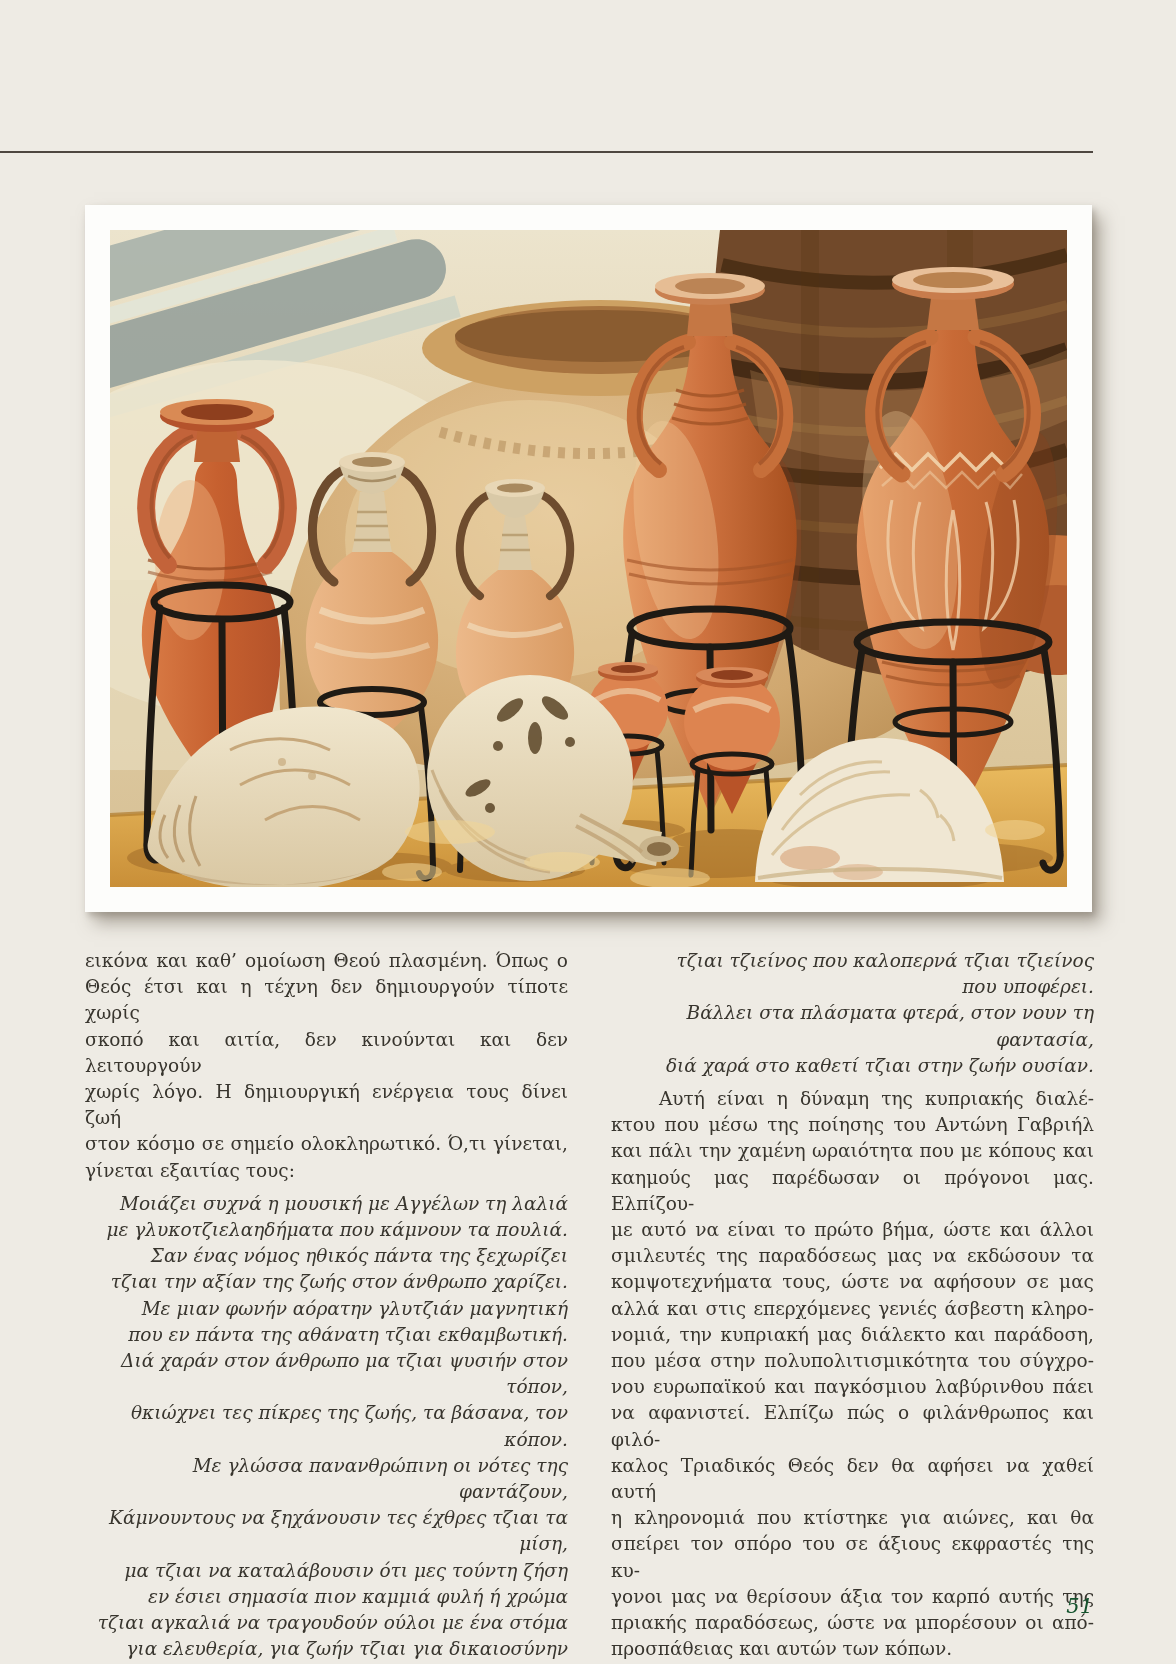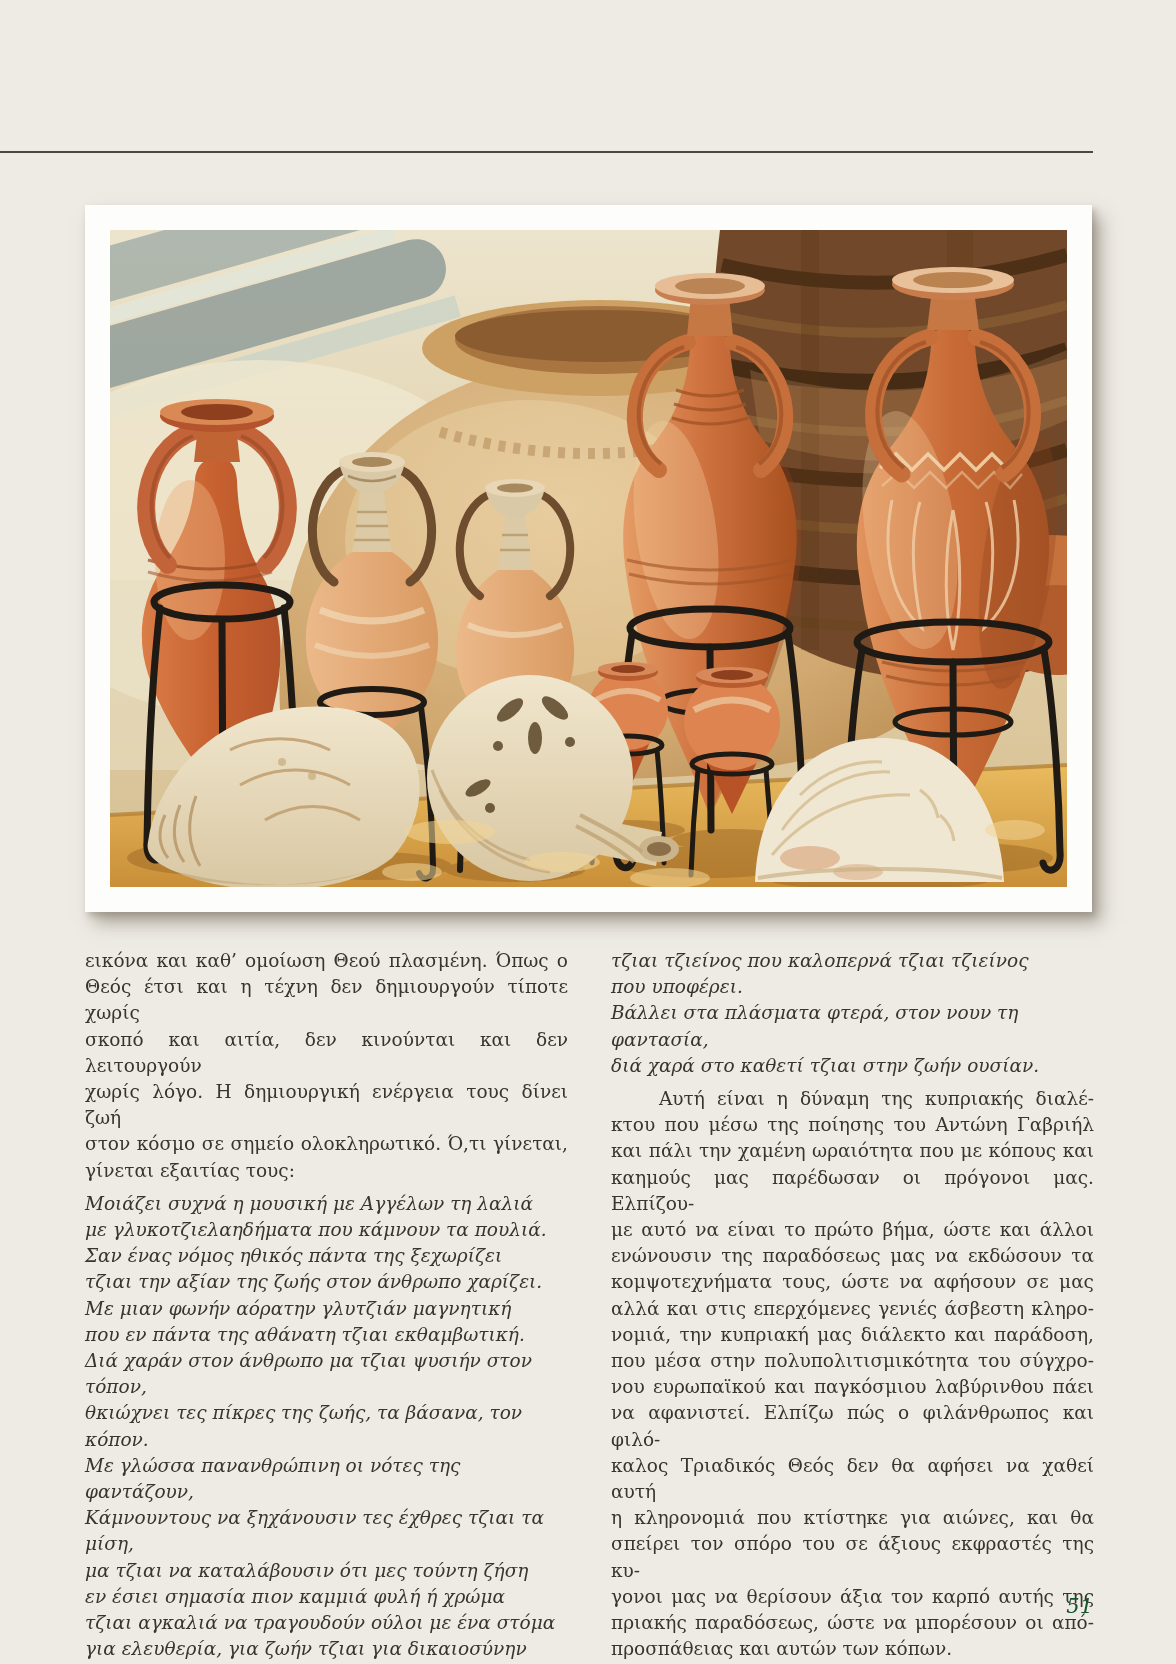--- a/index.html
+++ b/index.html
@@ -26,21 +26,21 @@
   .photo-frame svg { display:block; width:100%; height:100%; }
   .columns {
     position:absolute; left:85px; top:948px; width:1009px;
     display:flex; gap:43px;
     font-size:18.5px; line-height:26.2px;
   }
   .col { width:483px; position:relative; }
   .para + .para { margin-top:7px; }
   .tline { min-height:26.2px; }
   .jline { text-align:justify; text-align-last:justify; text-justify:inter-word; }
-  .poem { font-style:italic; }
+  .poem { font-style:italic;text-align:right; }
   .body-para .tline:first-child { text-indent:48px; }
   .footer-journal {
     position:absolute; left:86px; top:1690px;
     font-style:italic; font-size:20px; color:#0f766e;
   }
   .footer-page {
     position:absolute; left:1040px; top:1594px; width:53px;
     text-align:right; font-style:italic; font-size:21px; color:#14532d;
   }
 </style>
@@ -360,21 +360,21 @@
           <div class="tline">που υποφέρει.</div>
           <div class="tline">Βάλλει στα πλάσματα φτερά, στον νουν τη φαντασία,</div>
           <div class="tline">διά χαρά στο καθετί τζιαι στην ζωήν ουσίαν.</div>
         </div>
       <div class="para body-para">
           <div class="tline jline">Αυτή είναι η δύναμη της κυπριακής διαλέ-</div>
           <div class="tline jline">κτου που μέσω της ποίησης του Αντώνη Γαβριήλ</div>
           <div class="tline jline">και πάλι την χαμένη ωραιότητα που με κόπους και</div>
           <div class="tline jline">καημούς μας παρέδωσαν οι πρόγονοι μας. Ελπίζου-</div>
           <div class="tline jline">με αυτό να είναι το πρώτο βήμα, ώστε και άλλοι</div>
-          <div class="tline jline">ενώνουσιν της παραδόσεως μας να εκδώσουν τα</div>
+          <div class="tline jline">σμιλευτές της παραδόσεως μας να εκδώσουν τα</div>
           <div class="tline jline">κομψοτεχνήματα τους, ώστε να αφήσουν σε μας</div>
           <div class="tline jline">αλλά και στις επερχόμενες γενιές άσβεστη κληρο-</div>
           <div class="tline jline">νομιά, την κυπριακή μας διάλεκτο και παράδοση,</div>
           <div class="tline jline">που μέσα στην πολυπολιτισμικότητα του σύγχρο-</div>
           <div class="tline jline">νου ευρωπαϊκού και παγκόσμιου λαβύρινθου πάει</div>
           <div class="tline jline">να αφανιστεί. Ελπίζω πώς ο φιλάνθρωπος και φιλό-</div>
           <div class="tline jline">καλος Τριαδικός Θεός δεν θα αφήσει να χαθεί αυτή</div>
           <div class="tline jline">η κληρονομιά που κτίστηκε για αιώνες, και θα</div>
           <div class="tline jline">σπείρει τον σπόρο του σε άξιους εκφραστές της κυ-</div>
           <div class="tline jline">γονοι μας να θερίσουν άξια τον καρπό αυτής της</div>

